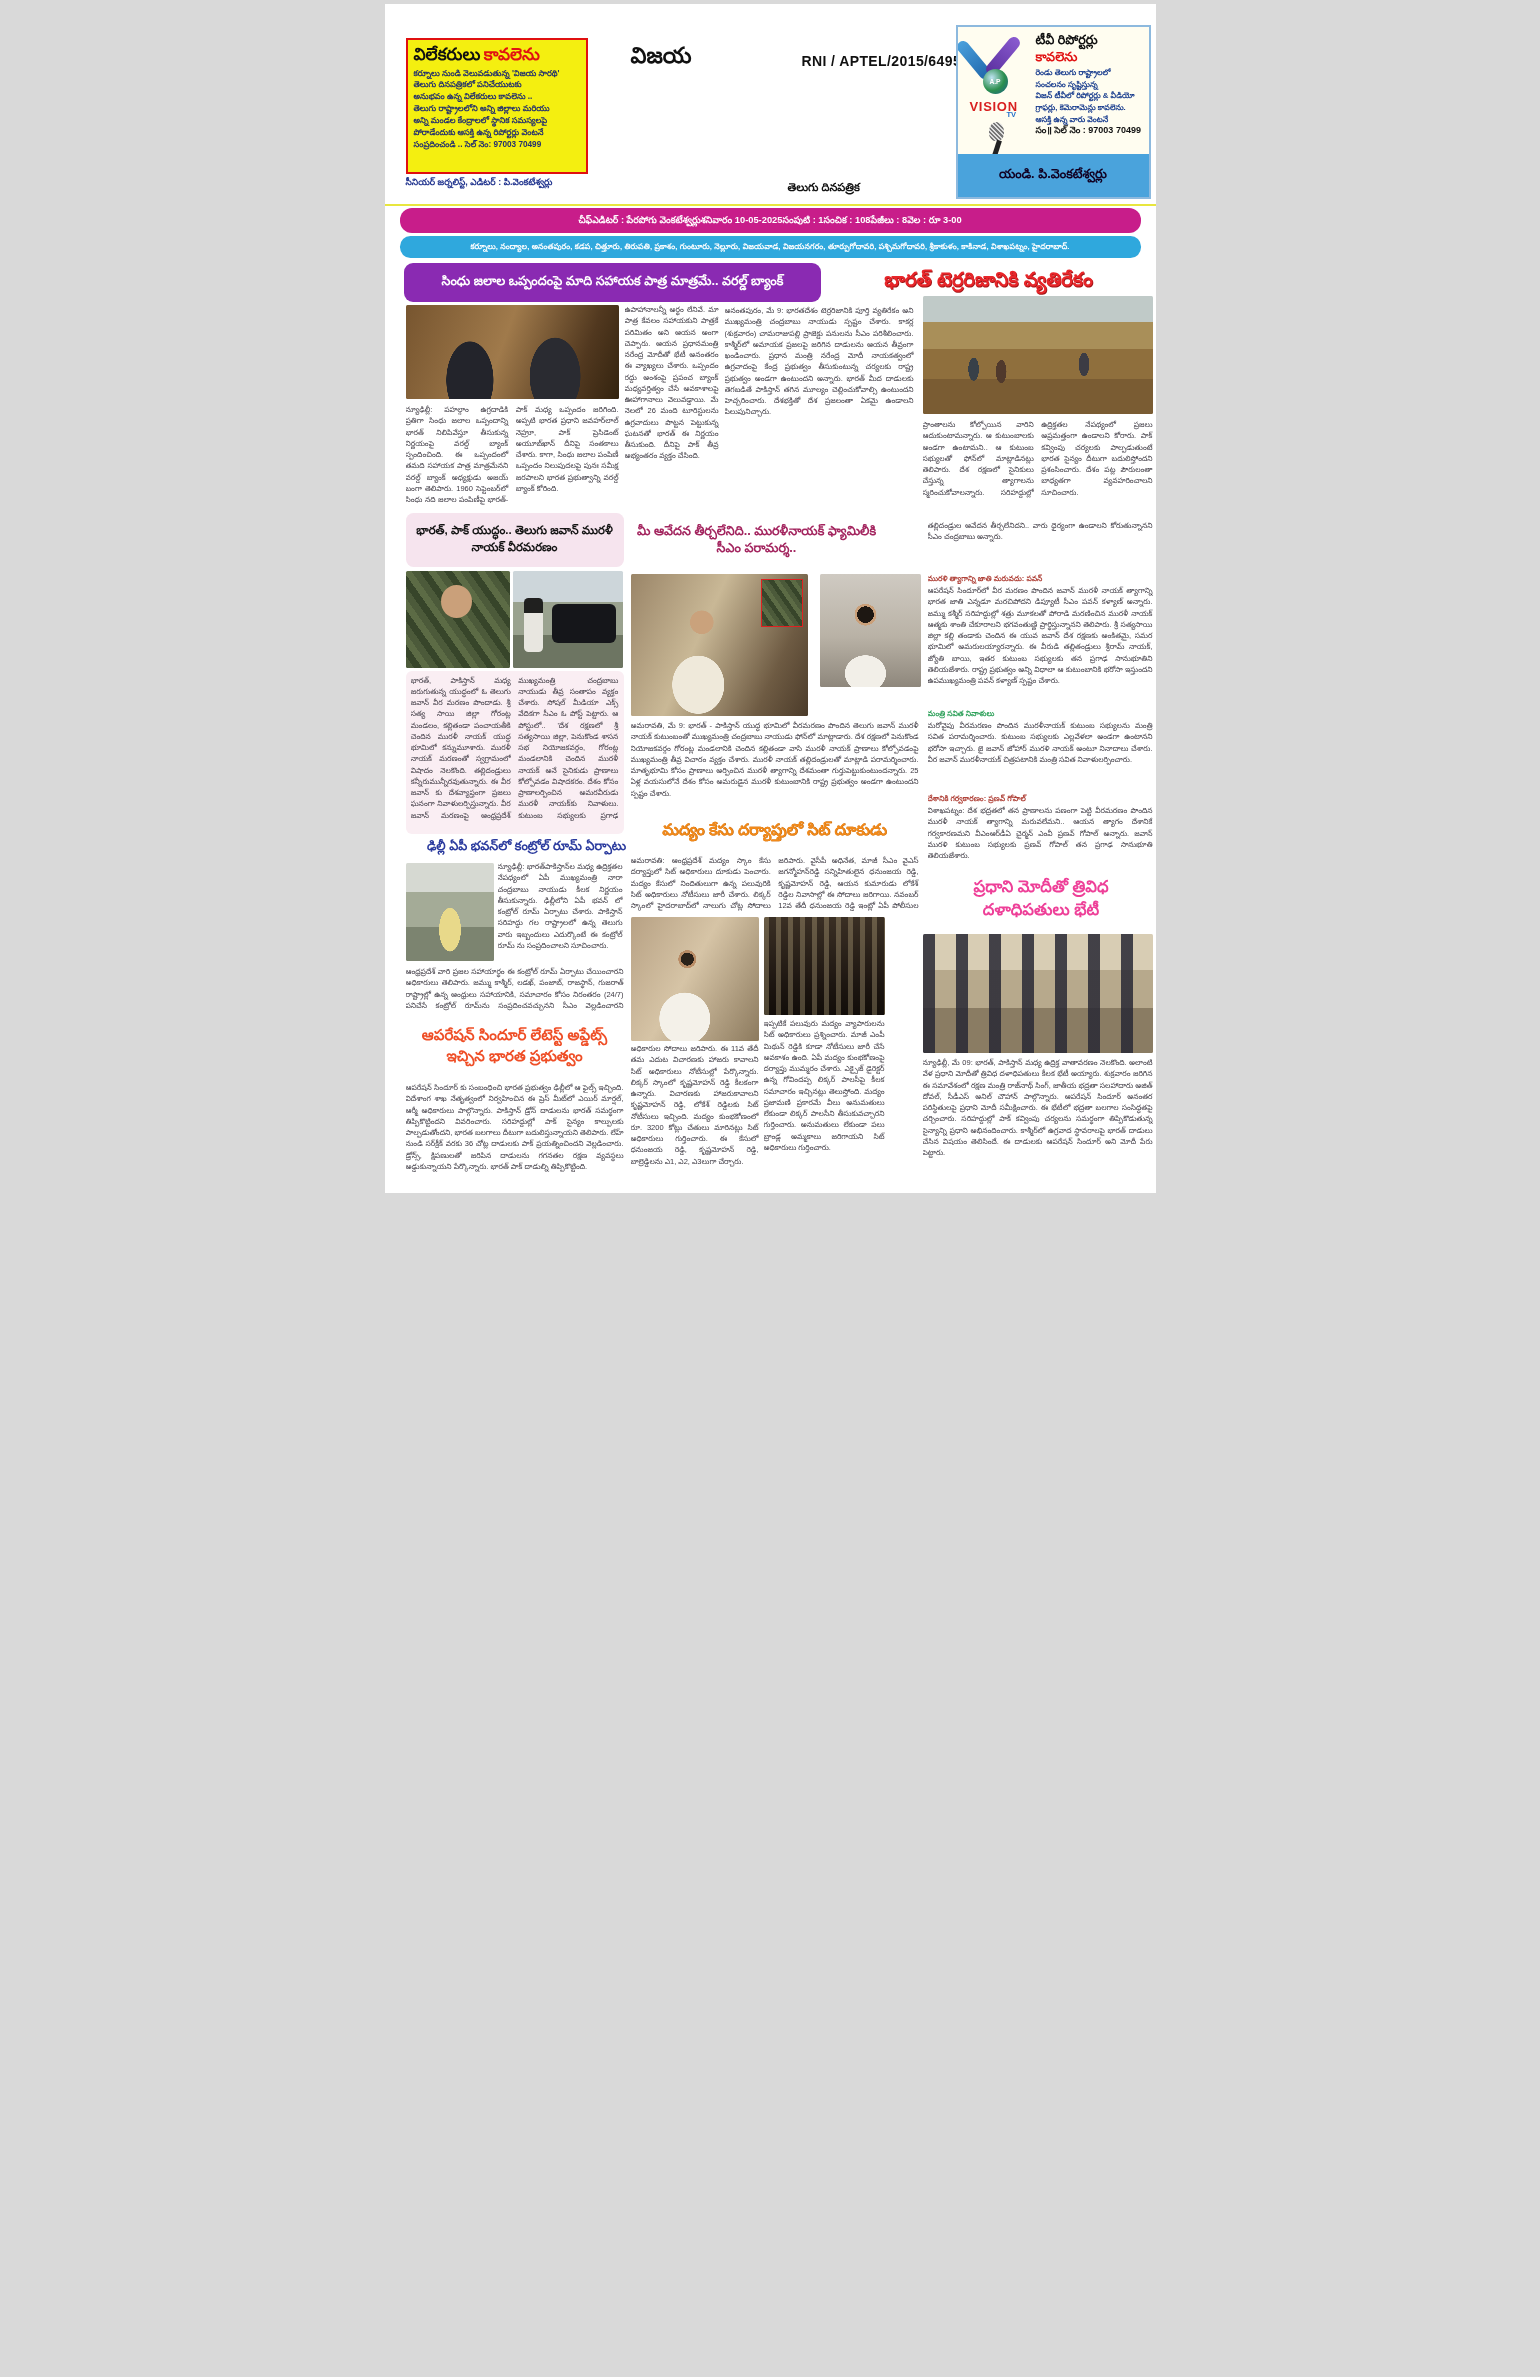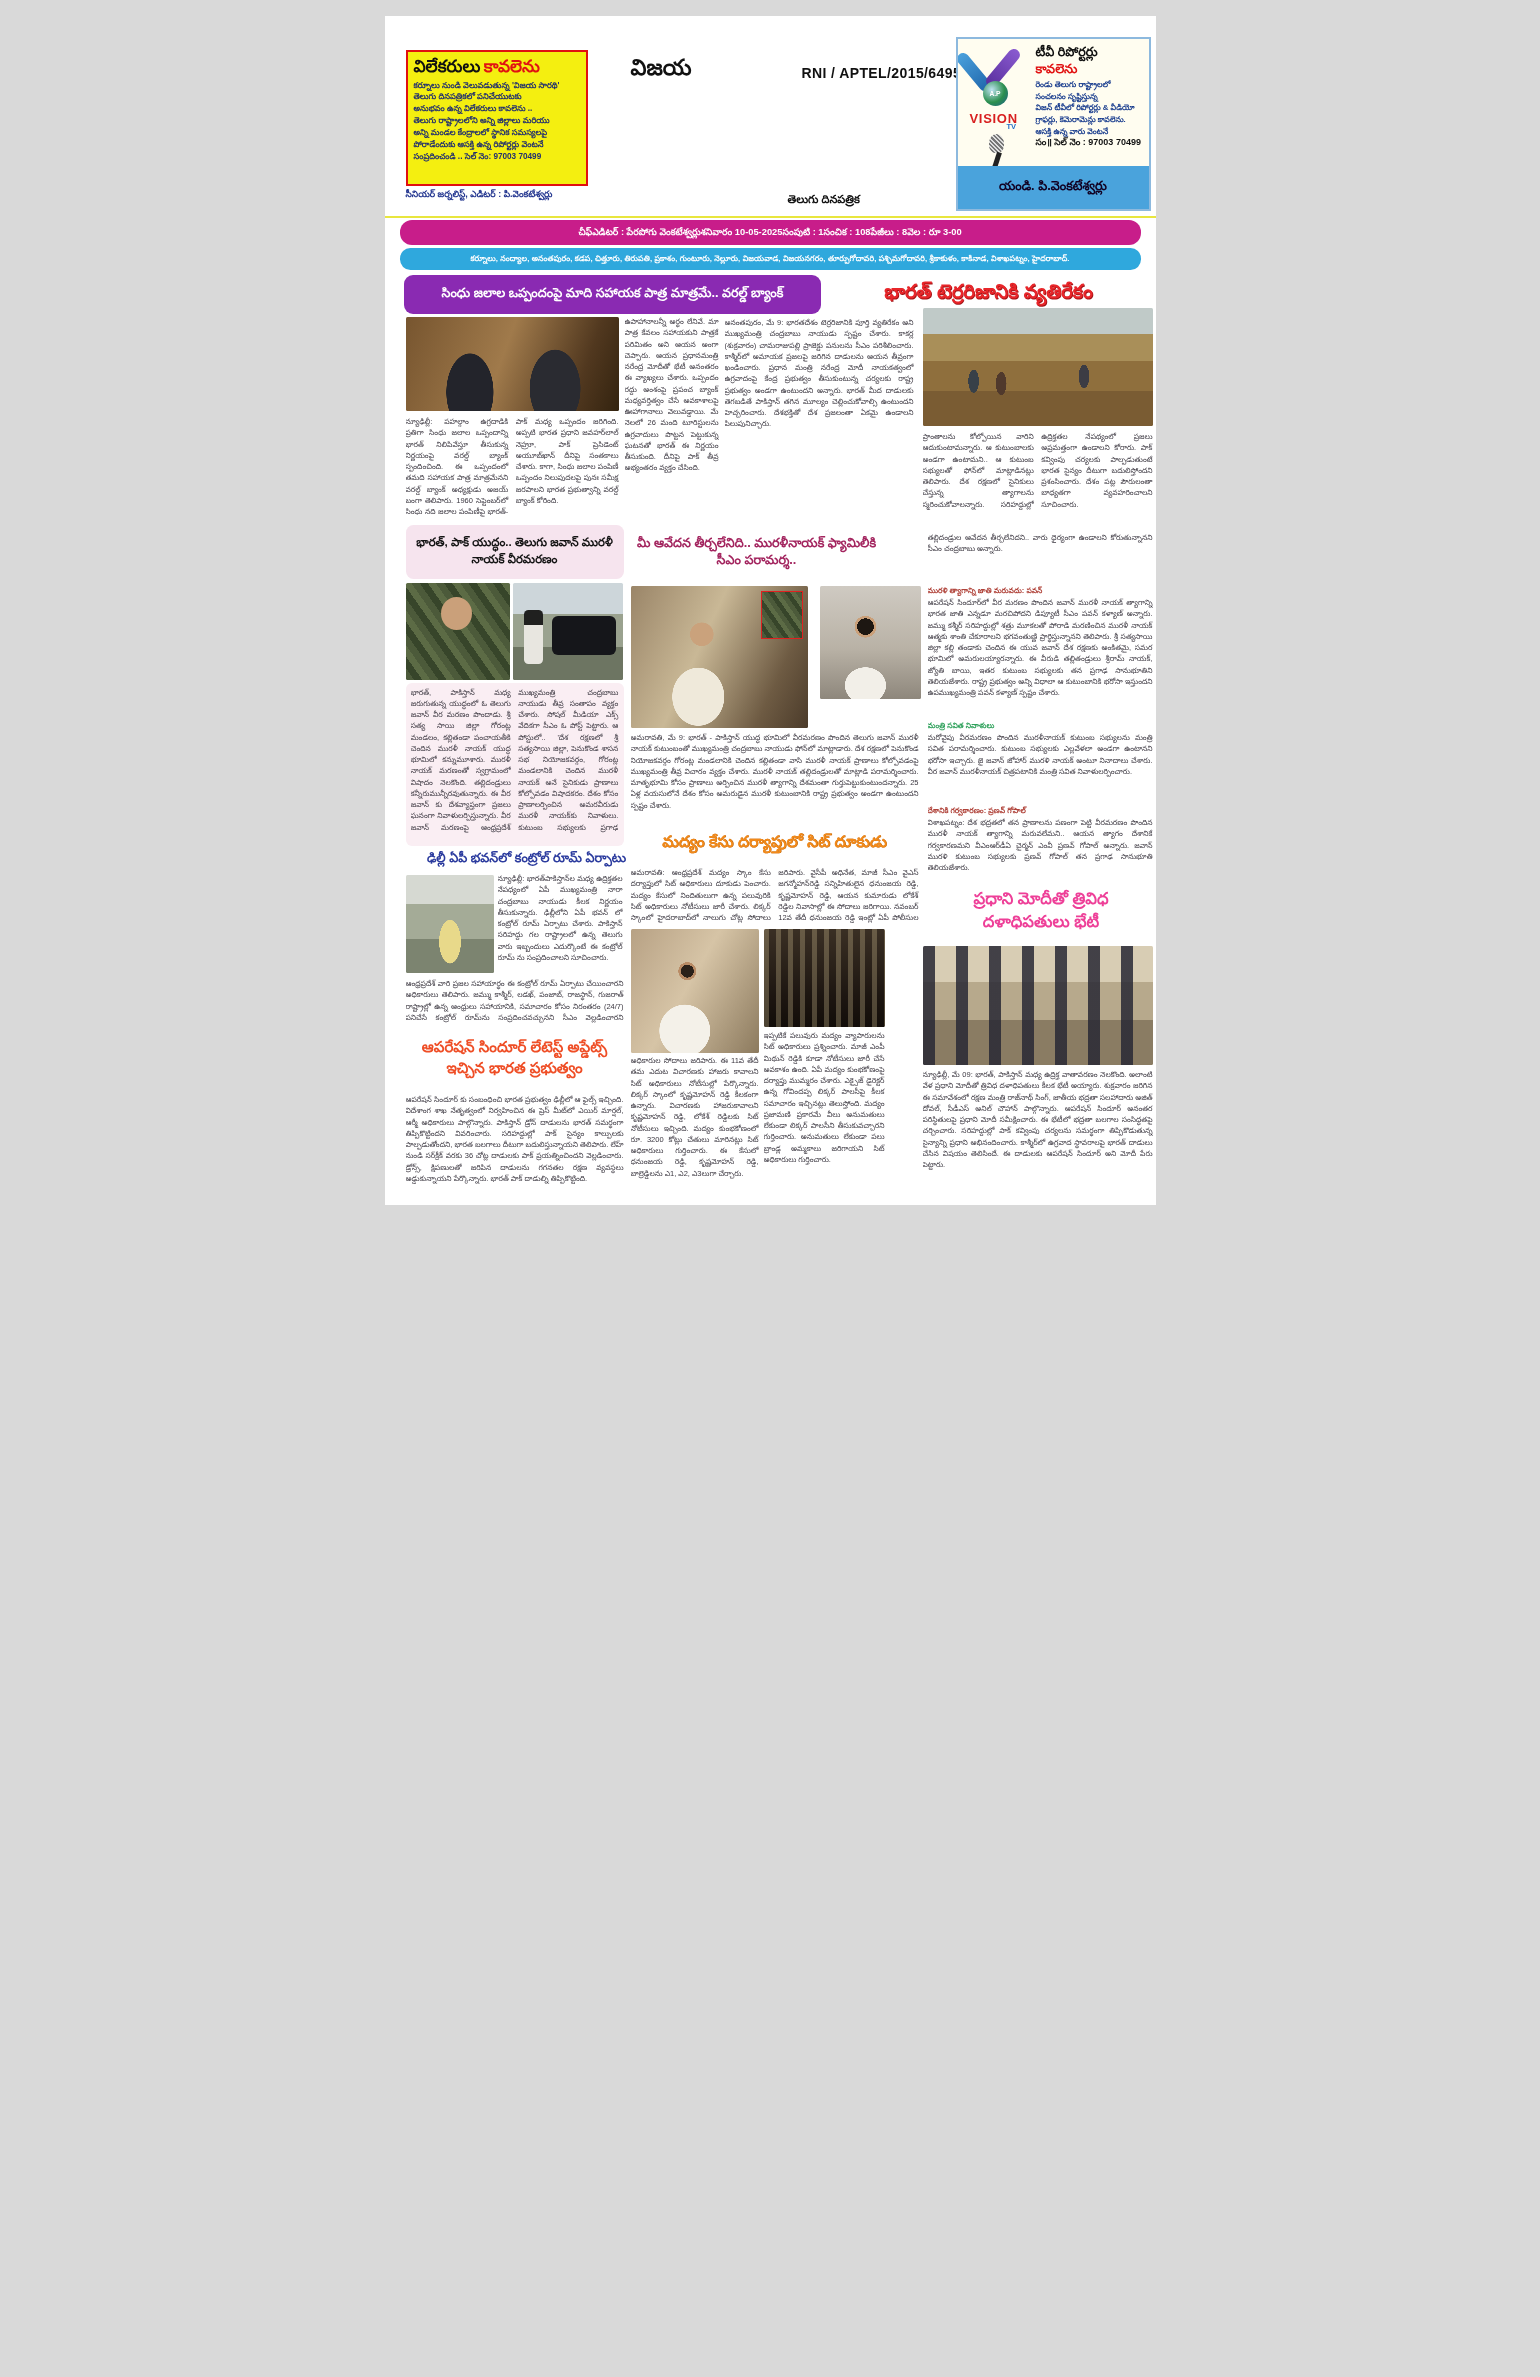--- a/index.html
+++ b/index.html
@@ -1,17 +1,17 @@
 <!DOCTYPE html>
 <html style="font-size:12px"><head>
 <meta charset="utf-8">
 <title>సారథి</title>
 <style>
   html,body{margin:0;padding:0;background:#d9d9d9;font-family:"Liberation Sans",sans-serif;}
-  .page{position:relative;width:771px;height:1189px;background:#ffffff;margin:16px auto;overflow:hidden;}
+  .page{position:relative;width:771px;height:1189px;background:#ffffff;margin:4px auto;overflow:hidden;}
   .abs{position:absolute;box-sizing:border-box;}
   .body-text{font-size:7.5px;line-height:1.5;color:#3b3740;text-align:justify;overflow:hidden;}
   .two-col{column-count:2;column-gap:7.5px;}
   .photo{position:absolute;overflow:hidden;border-radius:1.5px;}
   .sub-red{display:block;color:#b0433a;font-weight:bold;margin:2.2px 0;}
   .sub-green{display:block;color:#2fa15b;font-weight:bold;margin:2.2px 0;}
   
   .left-ad{background:#f4ef10;border:2.2px solid #e01010;padding:4.5px 6px;overflow:hidden;}
   .left-ad .t1{font-size:17px;font-weight:bold;color:#111;}
   .left-ad .t2{font-size:17px;font-weight:bold;color:#e11212;}

